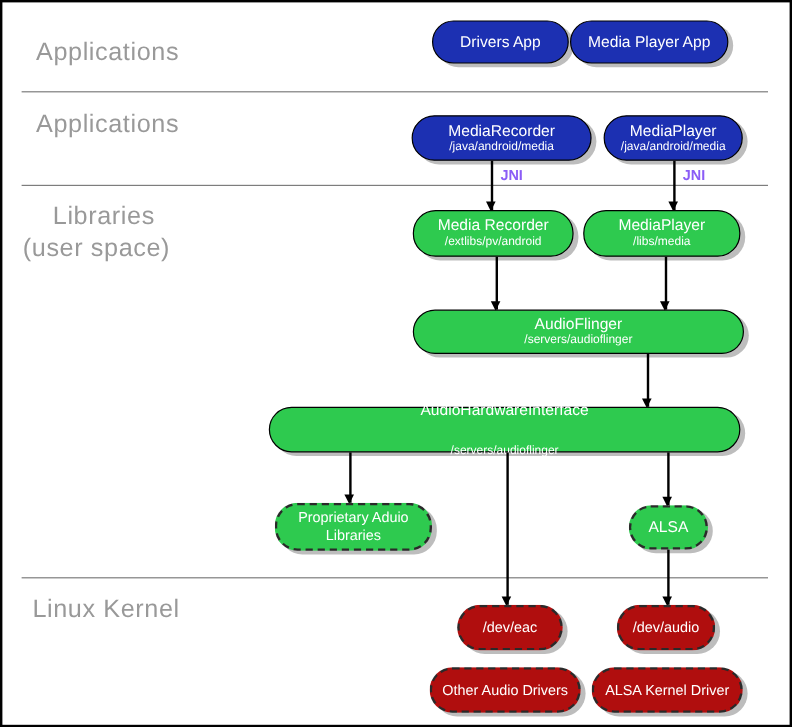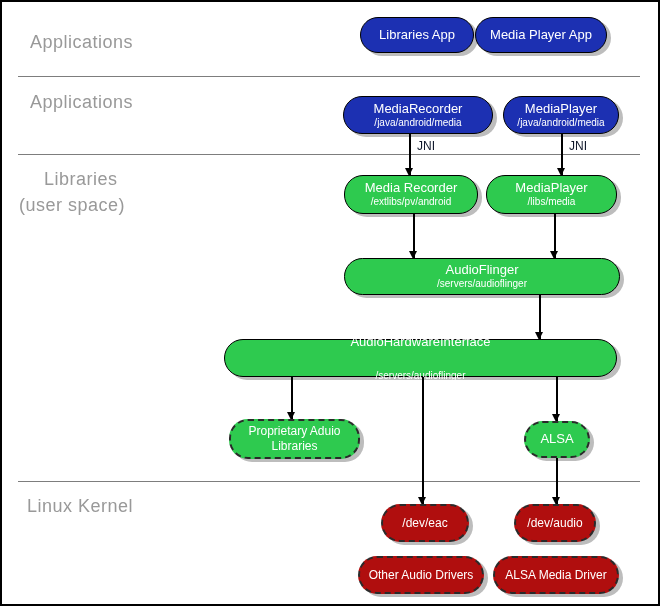--- a/index.html
+++ b/index.html
@@ -7,21 +7,21 @@
     position:relative;
     width:656px;height:602px;
     border:2px solid #000;
     background:#fff;
     font-family:"Liberation Sans", sans-serif;
     overflow:hidden;
   }
   .section-label{
     position:absolute;
     color:var(--label-gray,#999);
-    font-size:18px;
+    font-size:21px;
     letter-spacing:0.5px;
     white-space:nowrap;
   }
   .divider{
     position:absolute;
     left:16px;width:622px;height:1px;
     background:#7d7d7d;
   }
   .pill{
     position:absolute;
@@ -50,23 +50,23 @@
     content:'';
     position:absolute;
     bottom:-1px;left:-3.75px;
     width:0;height:0;
     border:4.5px solid transparent;
     border-bottom:0;
     border-top:8px solid #000;
   }
   .jni{
     position:absolute;
-    color:#0f172a;
+    color:#8b5cf6;
     font-size:12px;
-    font-weight:normal;
+    font-weight:bold;
     white-space:nowrap;
   }
 </style>
 </head>
 <body>
 
 <div class="canvas">
 
   <div class="section-label" style="left:28px;top:30px;">Applications</div>
 
@@ -75,21 +75,21 @@
   <div class="section-label" style="left:42px;top:167px;">Libraries</div>
   <div class="section-label" style="left:25px;top:494px;">Linux Kernel</div>
 
   <div class="section-label" style="left:17px;top:193px;">(user space)</div>
 
   <div class="divider" style="top:74px;"></div>
   <div class="divider" style="top:152px;"></div>
   <div class="divider" style="top:479px;"></div>
 
   <div class="pill solid blue" style="left:358px;top:15px;width:114px;height:36px;">
-    <div class="title">Libraries App</div>
+    <div class="title">Drivers App</div>
   </div>
   <div class="pill solid blue" style="left:473px;top:15px;width:132px;height:36px;">
     <div class="title">Media Player App</div>
   </div>
 
   <div class="pill solid blue" style="left:341px;top:94px;width:150px;height:38px;">
     <div class="title">MediaRecorder</div>
     <div class="sub">/java/android/media</div>
   </div>
   <div class="pill solid blue" style="left:501px;top:94px;width:116px;height:38px;">
@@ -143,16 +143,16 @@
   <div class="pill dashed red" style="left:379px;top:502px;width:88px;height:38px;">
     <div class="title-sm">/dev/eac</div>
   </div>
   <div class="pill dashed red" style="left:512px;top:502px;width:82px;height:38px;">
     <div class="title-sm">/dev/audio</div>
   </div>
   <div class="pill dashed red" style="left:356px;top:554px;width:126px;height:38px;">
     <div class="title-sm">Other Audio Drivers</div>
   </div>
   <div class="pill dashed red" style="left:491px;top:554px;width:126px;height:38px;">
-    <div class="title-sm">ALSA Media Driver</div>
+    <div class="title-sm">ALSA Kernel Driver</div>
   </div>
 
 </div>
 
 </body></html>

